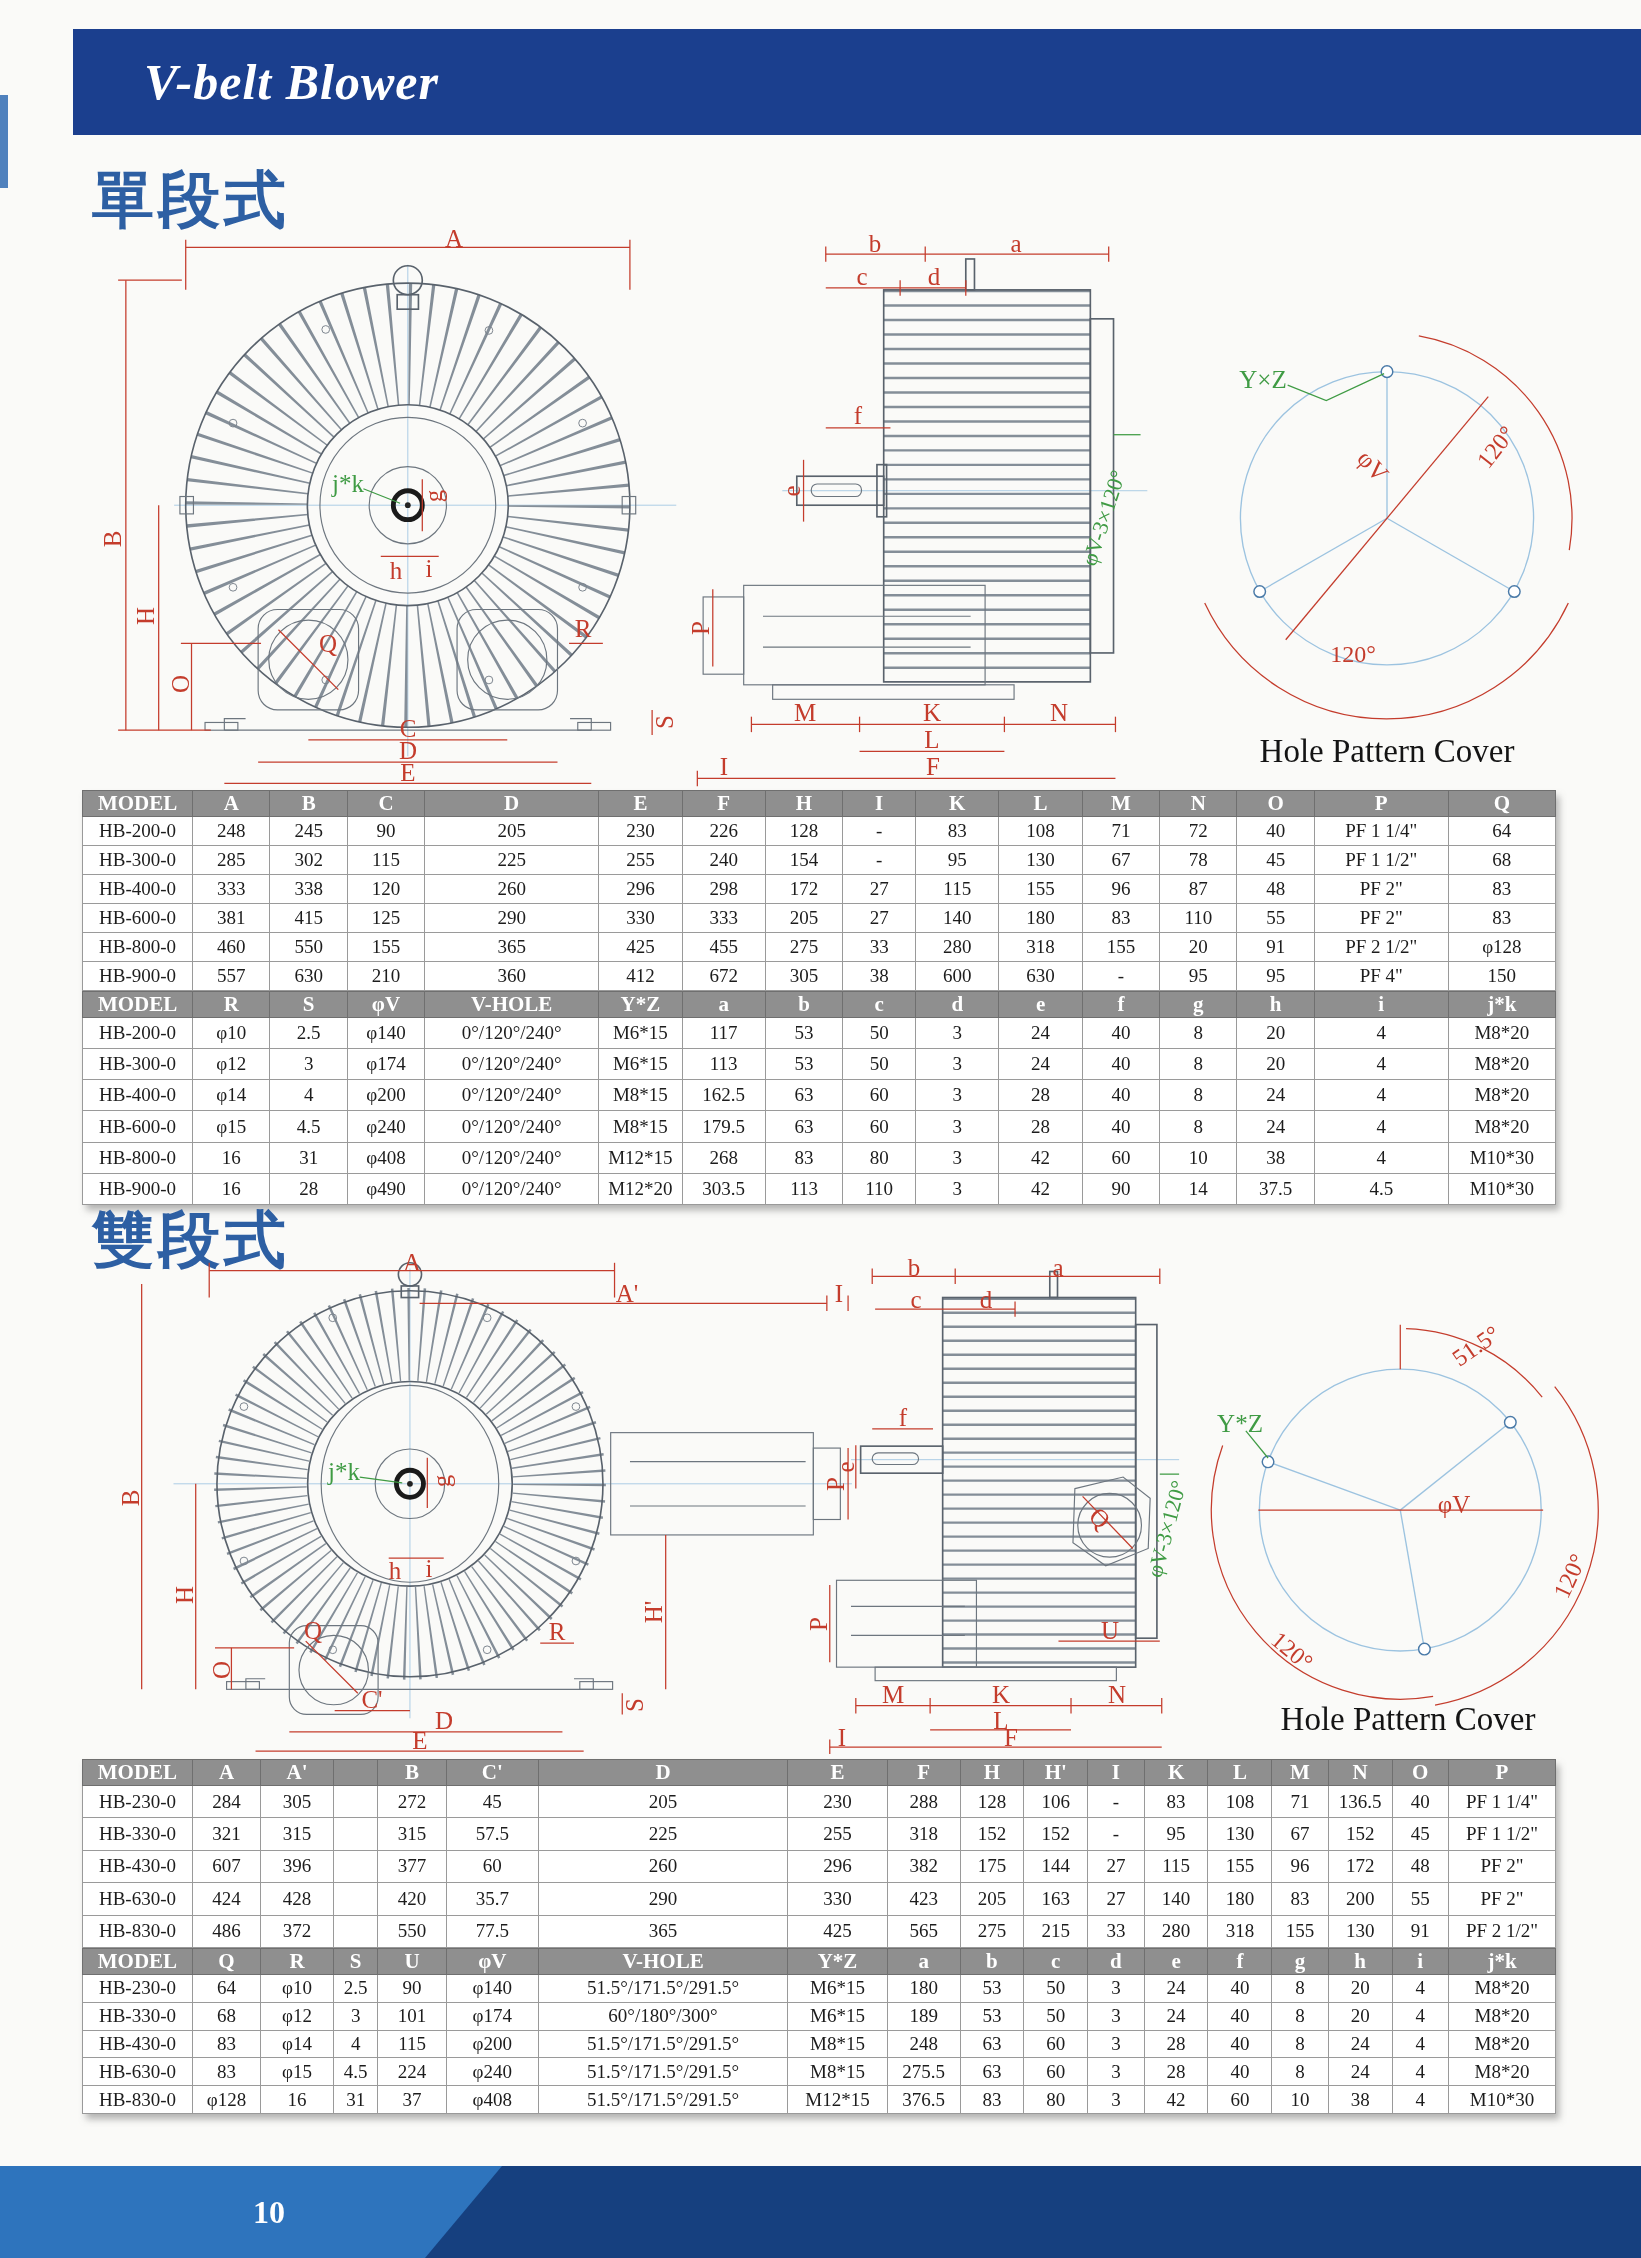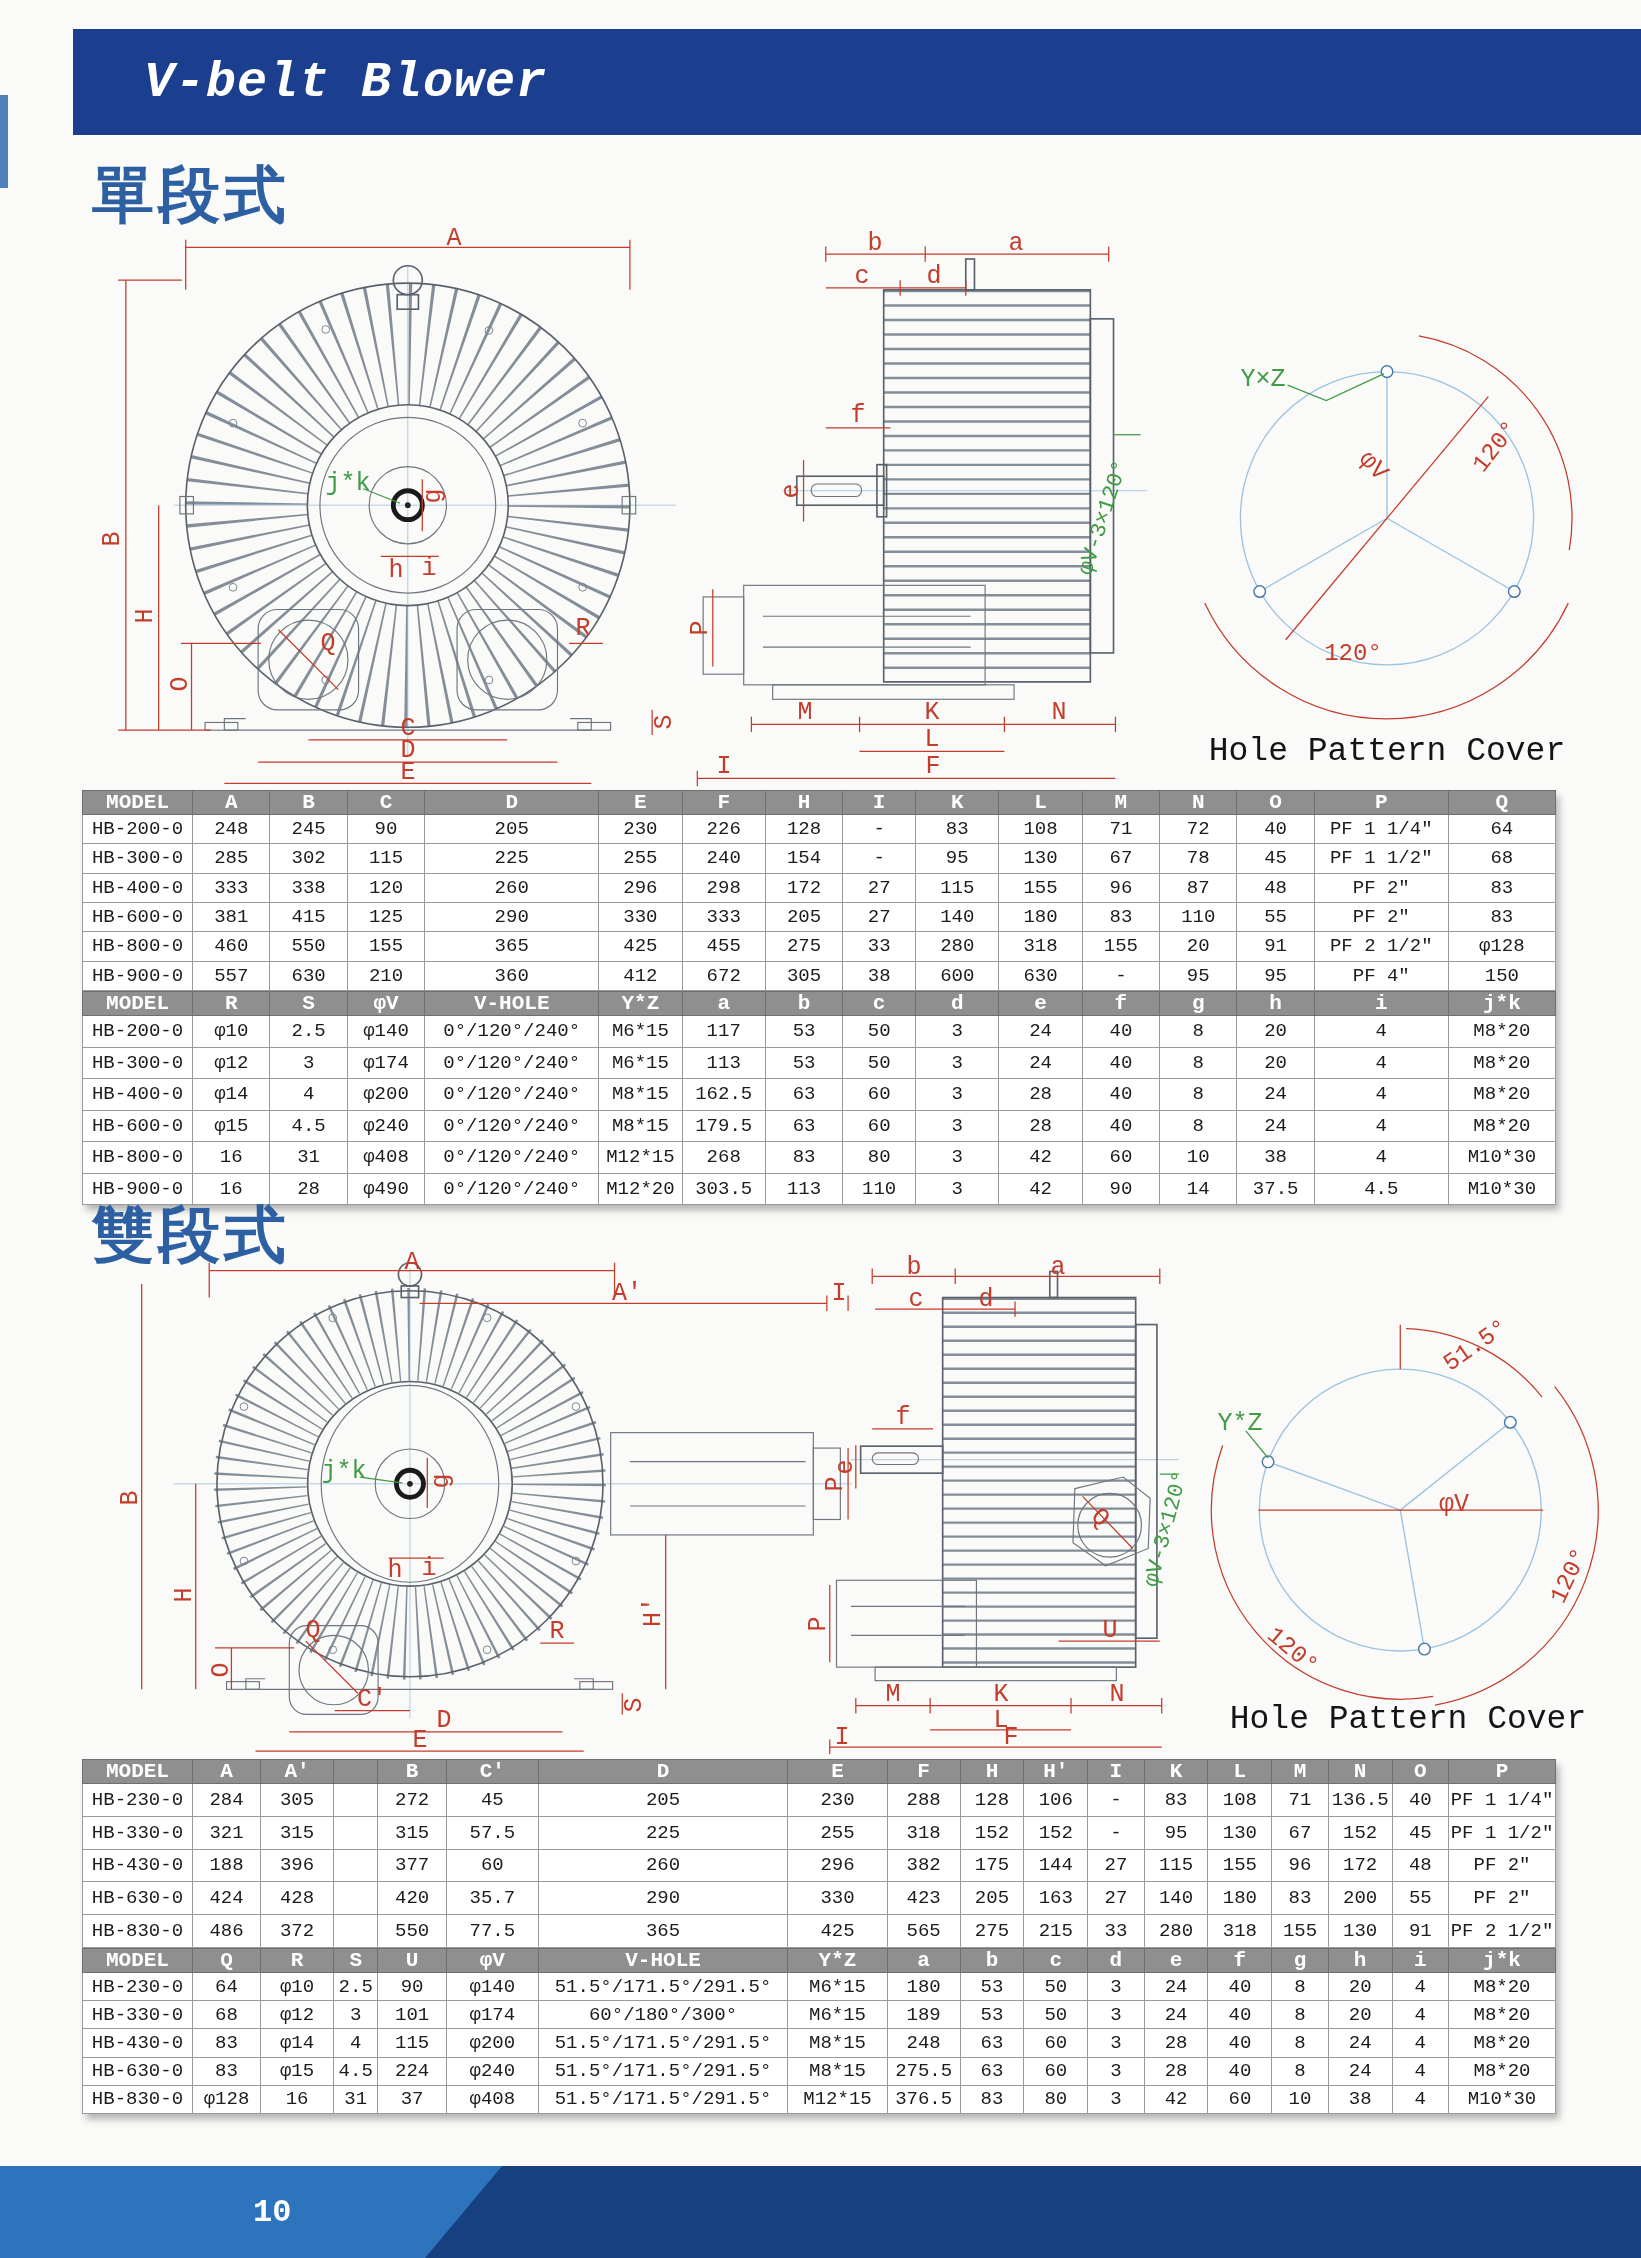--- a/index.html
+++ b/index.html
@@ -1,17 +1,17 @@
 <!DOCTYPE html>
 <html><head>
 <meta charset="utf-8">
 <style>
   html,body{margin:0;padding:0;background:#cfcfcf;}
   .page{position:relative;width:1641px;height:2258px;background:#fafaf8;overflow:hidden;
-        font-family:Liberation Mono, monospace;}
+        font-family:Liberation Serif, serif;}
   .edge{position:absolute;left:0;top:95px;width:7.7px;height:93px;background:#4f81bd;}
   .band{position:absolute;left:73px;right:0;top:29px;height:106px;background:#1b3f8e;}
   .band-title{position:absolute;left:71px;top:50%;transform:translateY(-50%);
         color:#ffffff;font-size:50px;font-weight:bold;font-style:italic;letter-spacing:1px;white-space:nowrap;}
   .sec-title{position:absolute;left:92px;font-size:62px;font-weight:bold;color:#2d5fa3;line-height:1;letter-spacing:3.9px;}
   .panel{position:absolute;}
   .panel svg{position:absolute;left:0;top:0;width:100%;height:100%;}
   .labels{position:absolute;left:0;top:0;right:0;bottom:0;}
   .lbl{position:absolute;font-size:25px;color:#c43c2c;white-space:nowrap;line-height:1;}
   .lbl.green{color:#3f9b44;}
@@ -779,21 +779,21 @@
             <td>-</td>
             <td>95</td>
             <td>130</td>
             <td>67</td>
             <td>152</td>
             <td>45</td>
             <td>PF 1 1/2"</td>
           </tr>
           <tr>
             <td>HB-430-0</td>
-            <td>188</td>
+            <td>607</td>
             <td>396</td>
             <td></td>
             <td>377</td>
             <td>60</td>
             <td>260</td>
             <td>296</td>
             <td>382</td>
             <td>175</td>
             <td>144</td>
             <td>27</td>

